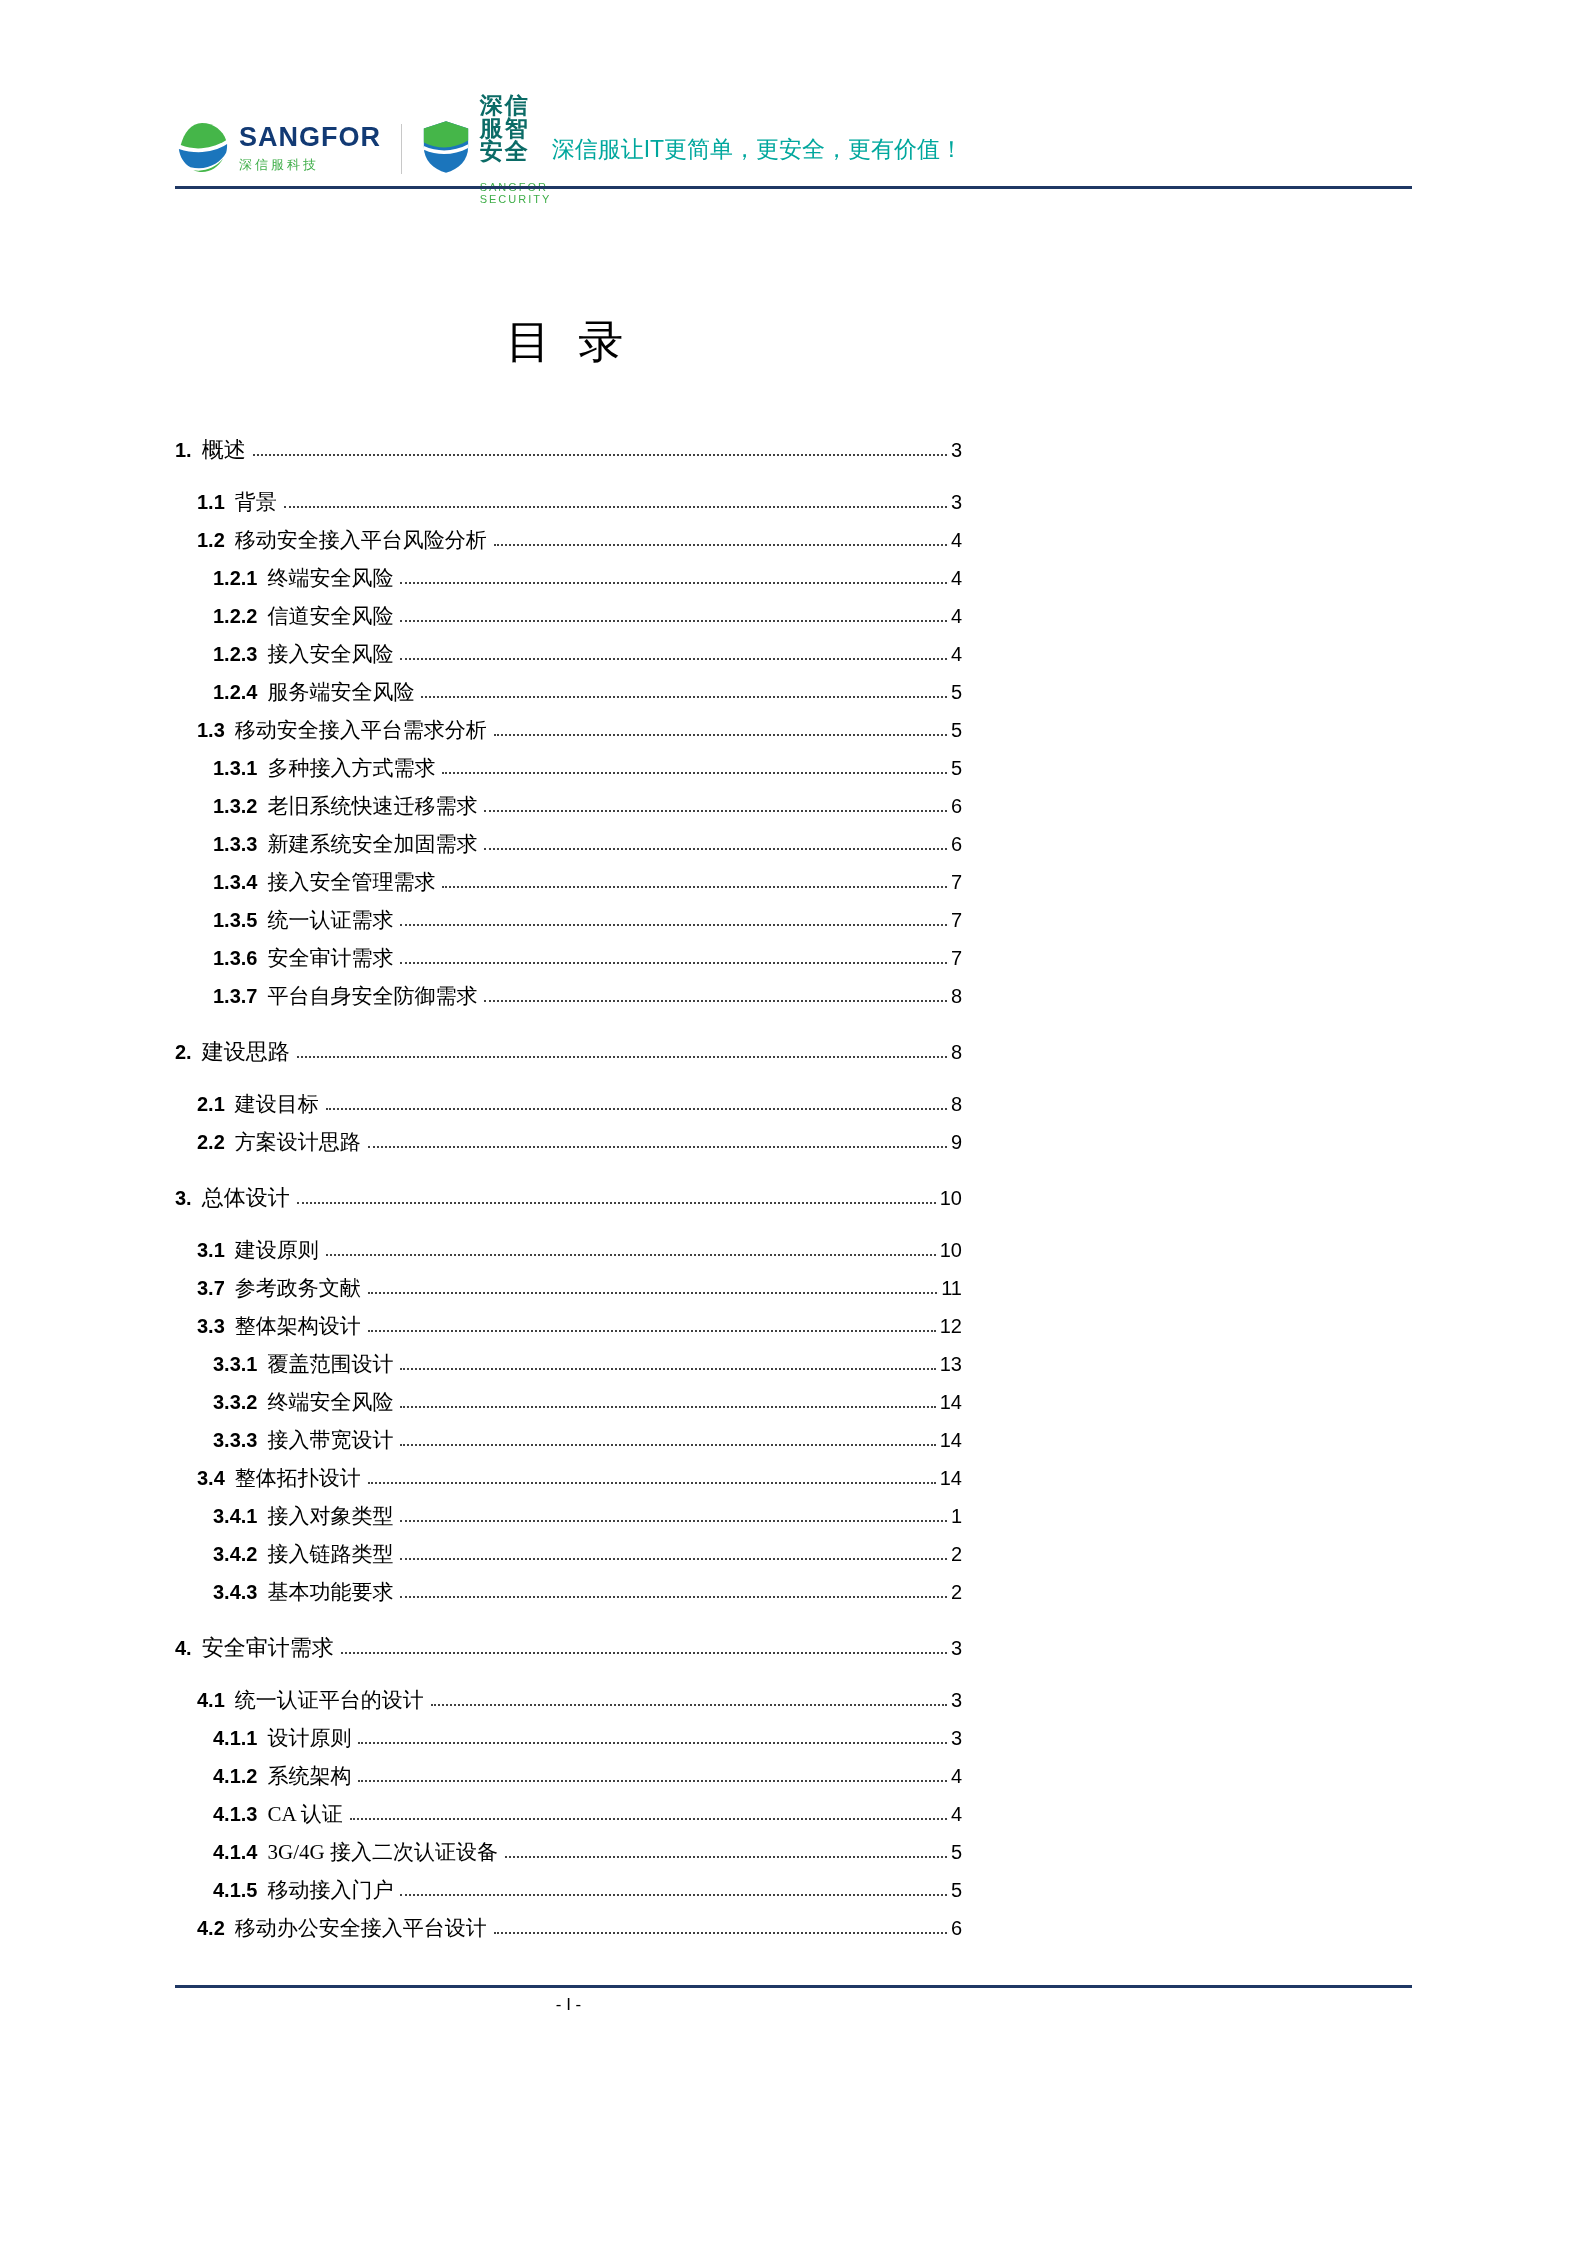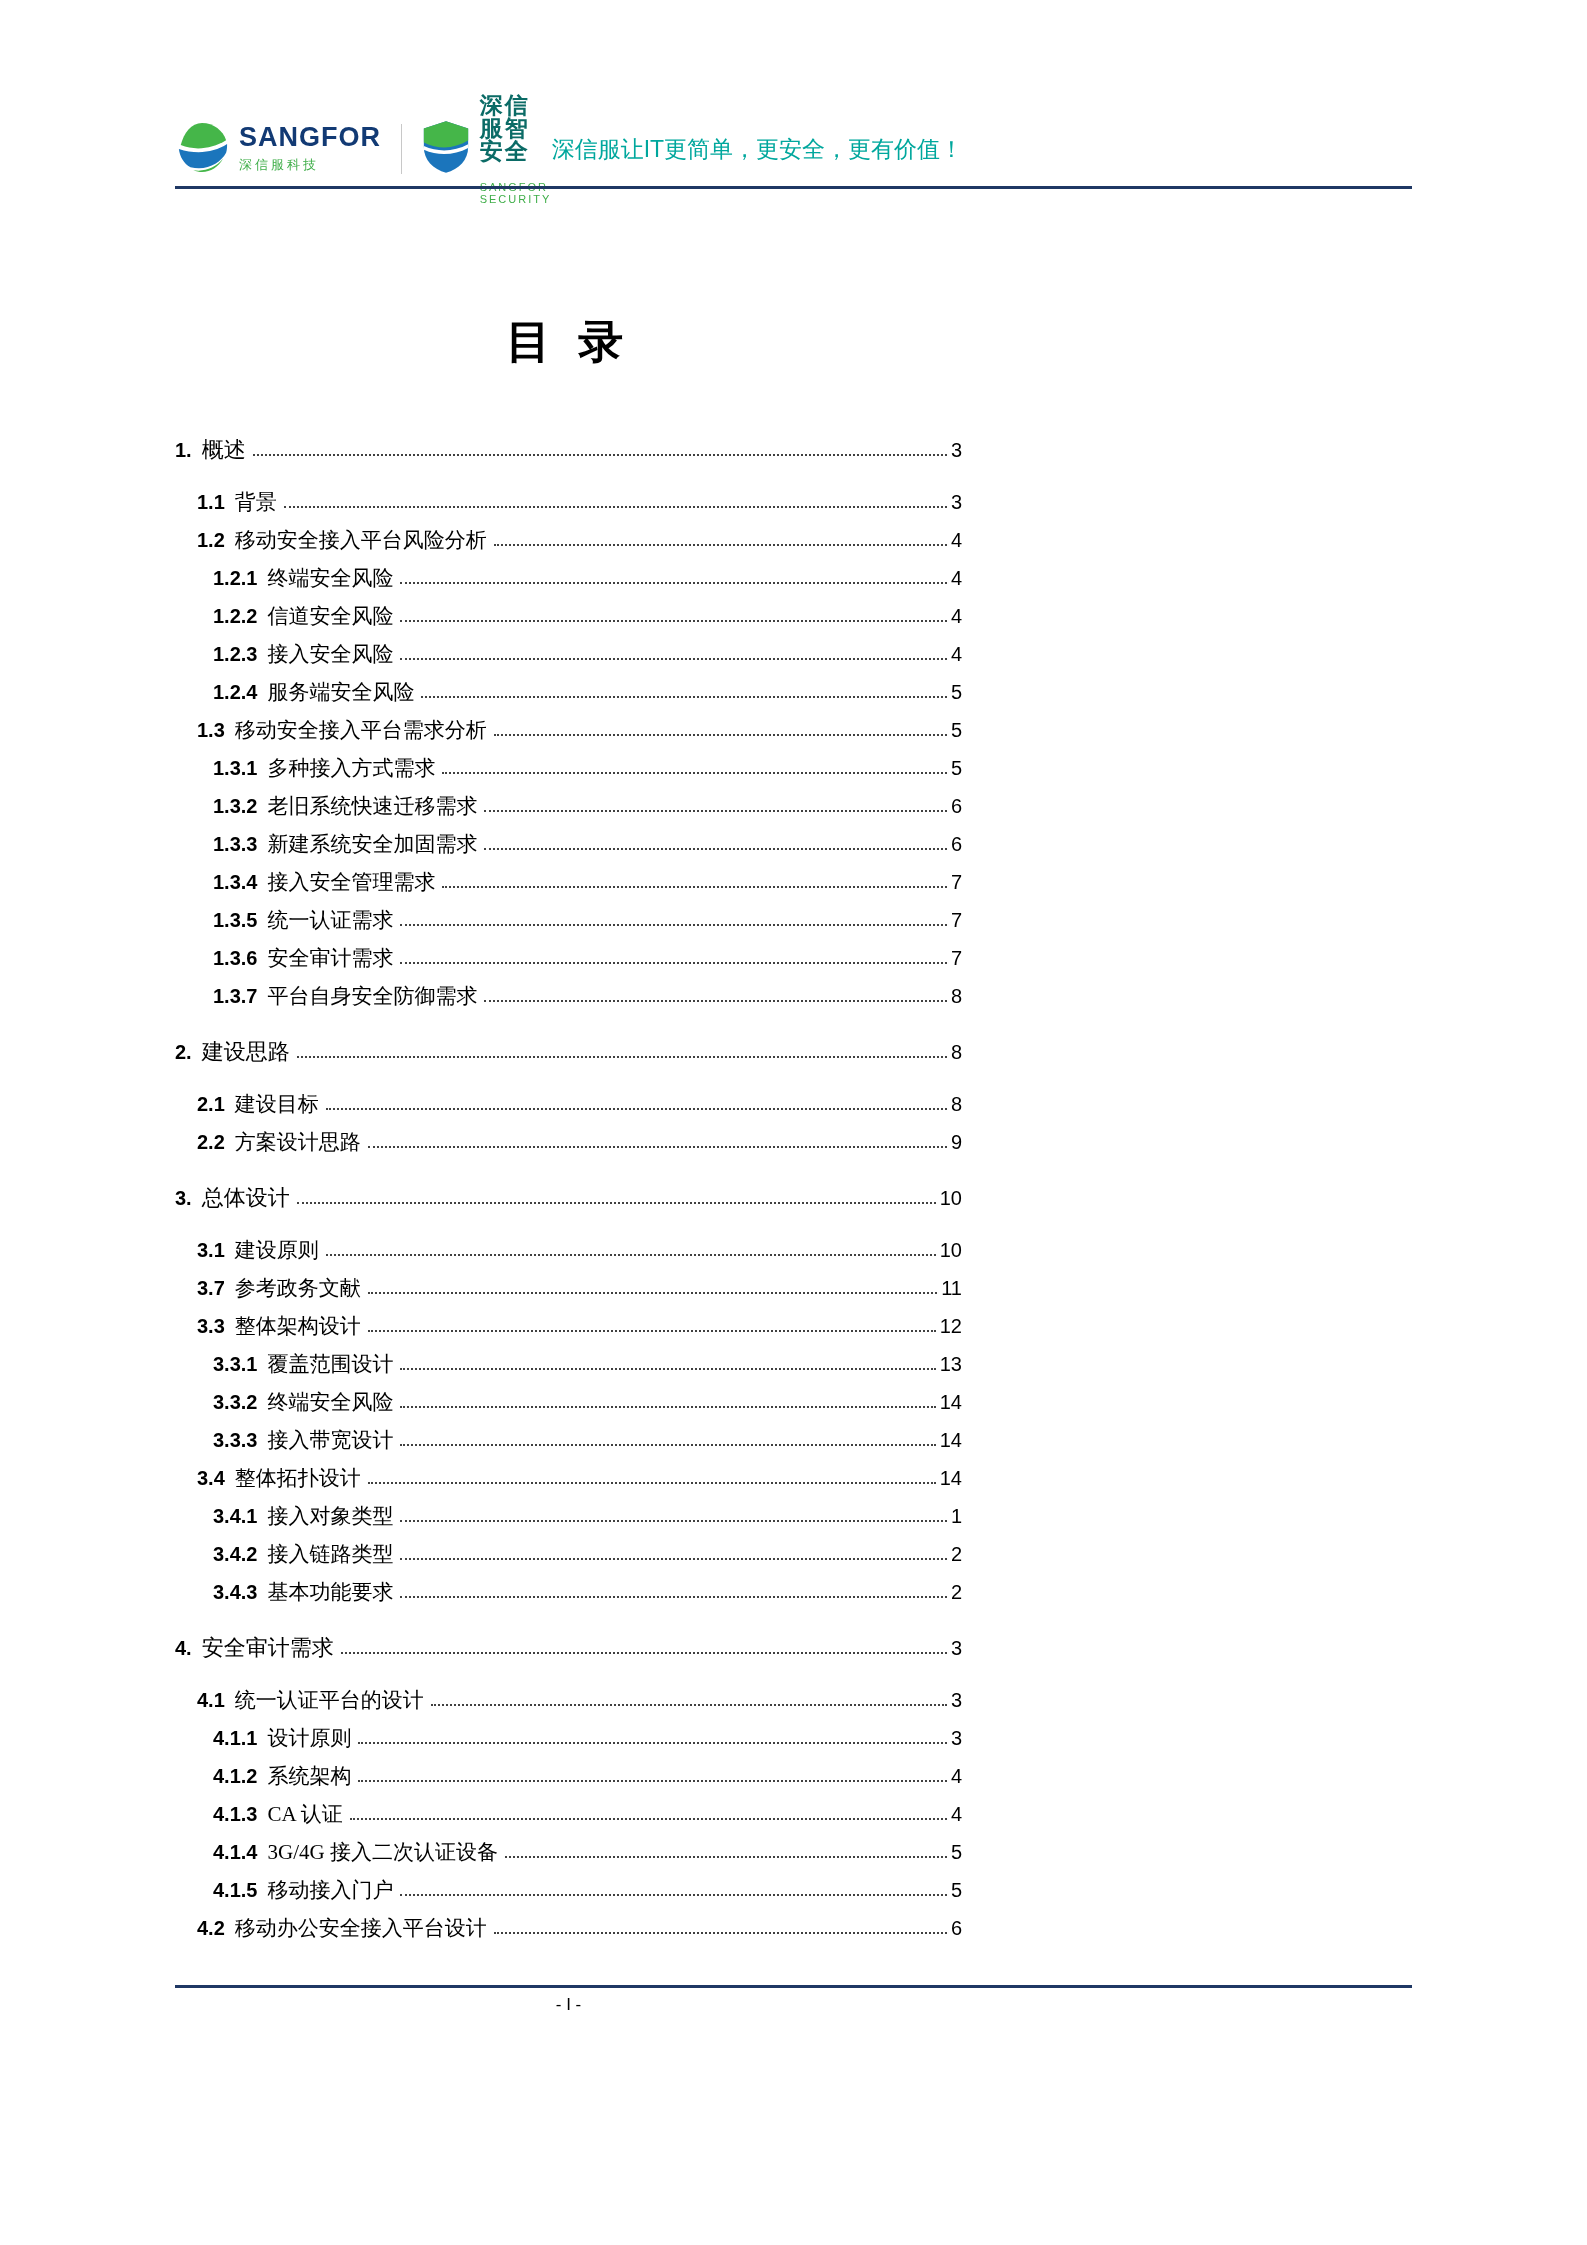--- a/index.html
+++ b/index.html
@@ -52,21 +52,21 @@
     position: absolute; left: 175px; top: 186px;
     width: 1237px; height: 3px;
     background: var(--c-rule, #1F3864);
   }
 
   
   .toc-title {
     position: absolute; left: 175px; top: 312px;
     width: 787px; margin: 0;
     text-align: center;
-    font-size: 45px; font-weight: 700; letter-spacing: 8px;
+    font-size: 45px; font-weight: 400; letter-spacing: 8px;
     color: #000;
   }
 
   
   .toc {
     position: absolute; left: 175px; top: 424px;
     width: 787px;
   }
   .toc-row {
     display: flex; align-items: flex-end;

